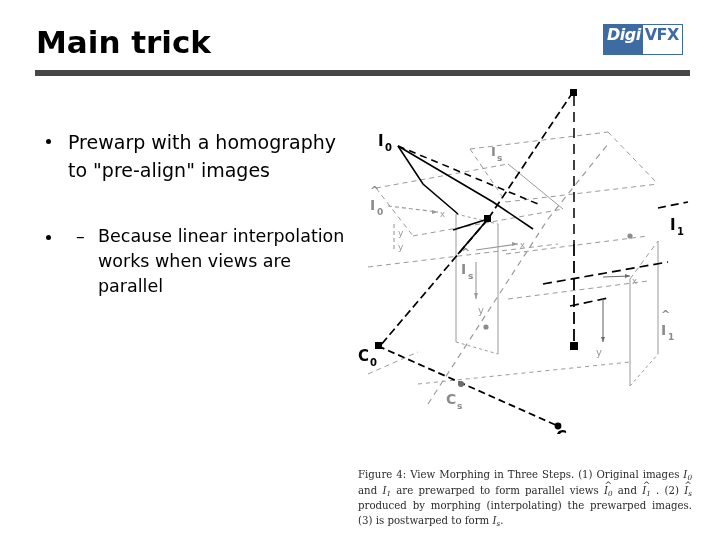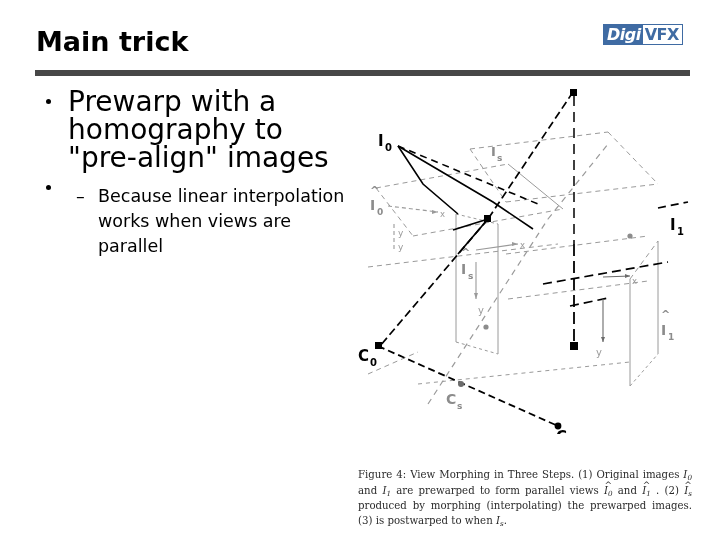--- a/index.html
+++ b/index.html
@@ -20,42 +20,42 @@
     width: 720px;
     height: 540px;
     background: #ffffff;
   }
 
   
   .slide-title {
     position: absolute;
     left: 36px;
     top: 26px;
-    font-size: 27px;
+    font-size: 31px;
     font-weight: bold;
     color: #000000;
     letter-spacing: 0px;
     line-height: 32px;
     white-space: nowrap;
   }
   .title-rule {
     position: absolute;
     left: 35px;
     top: 70px;
     width: 655px;
     height: 6px;
     background: #474747;
   }
 
   
   .logo {
     position: absolute;
     left: 603px;
     top: 24px;
-    height: 21px;
+    height: 31px;
     border: 1px solid #3f6ba3;
     display: flex;
     align-items: stretch;
     box-sizing: border-box;
     background: #ffffff;
   }
   .logo .digi {
     background: #3f6ba3;
     color: #ffffff;
     font-family: "DejaVu Sans", sans-serif;
@@ -84,24 +84,25 @@
     width: 320px;
   }
   ul.level1 {
     margin: 0;
     padding: 0;
     list-style: none;
   }
   ul.level1 > li {
     position: relative;
     padding-left: 30px;
-    font-size: 28px;
+    font-size: 19px;
     line-height: 28px;
     color: #000000;
     margin-bottom: 2px;
+    margin-top: 40px;
   }
   ul.level1 > li .dot {
     position: absolute;
     left: 8px;
     top: 11px;
     width: 5px;
     height: 5px;
     border-radius: 50%;
     background: #000000;
   }
@@ -391,17 +392,17 @@
     <span class="mi"><span>I</span><sub>0</sub></span>
     <span>and</span>
     <span class="mi"><span>I</span><sub>1</sub></span>
     <span>are prewarped to form parallel views</span>
     <span class="mi hatwrap"><span class="hatmark">^</span><span>I</span><sub>0</sub></span>
     <span>and</span>
     <span class="mi hatwrap"><span class="hatmark">^</span><span>I</span><sub>1</sub></span>
     <span>. (2)</span>
     <span class="mi hatwrap"><span class="hatmark">^</span><span>I</span><sub>s</sub></span>
     <span>produced by morphing (interpolating) the prewarped images. (3)</span>
-    <span>is postwarped to when</span>
+    <span>is postwarped to form</span>
     <span class="mi"><span>I</span><sub>s</sub></span><span>.</span>
   </div>
 
 </div>
 
 </body></html>

